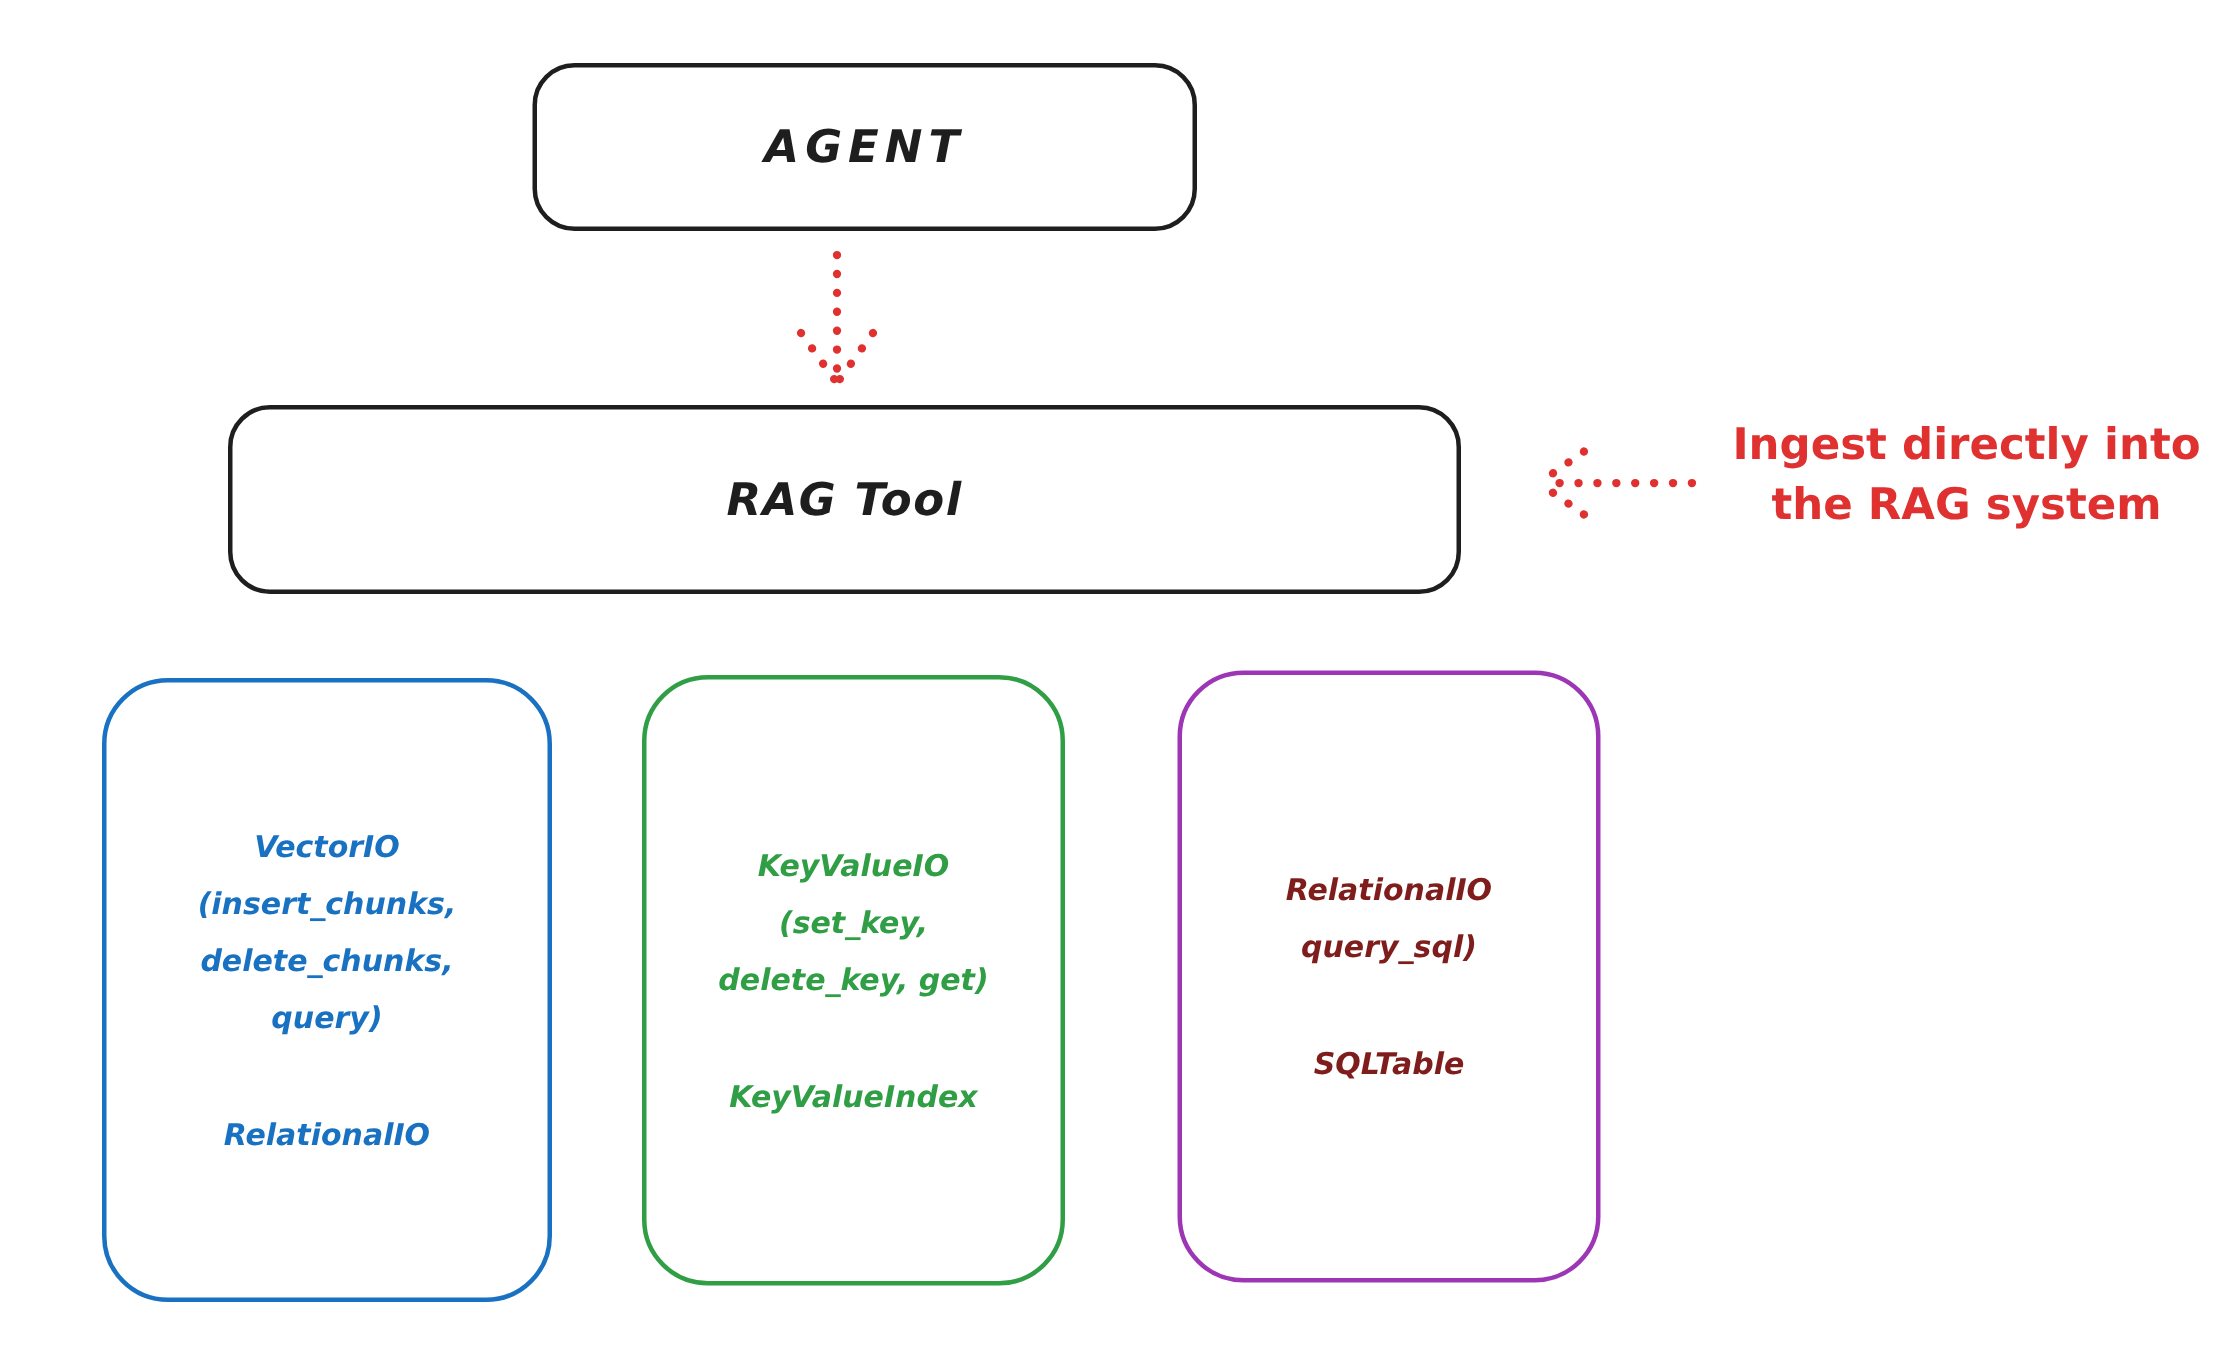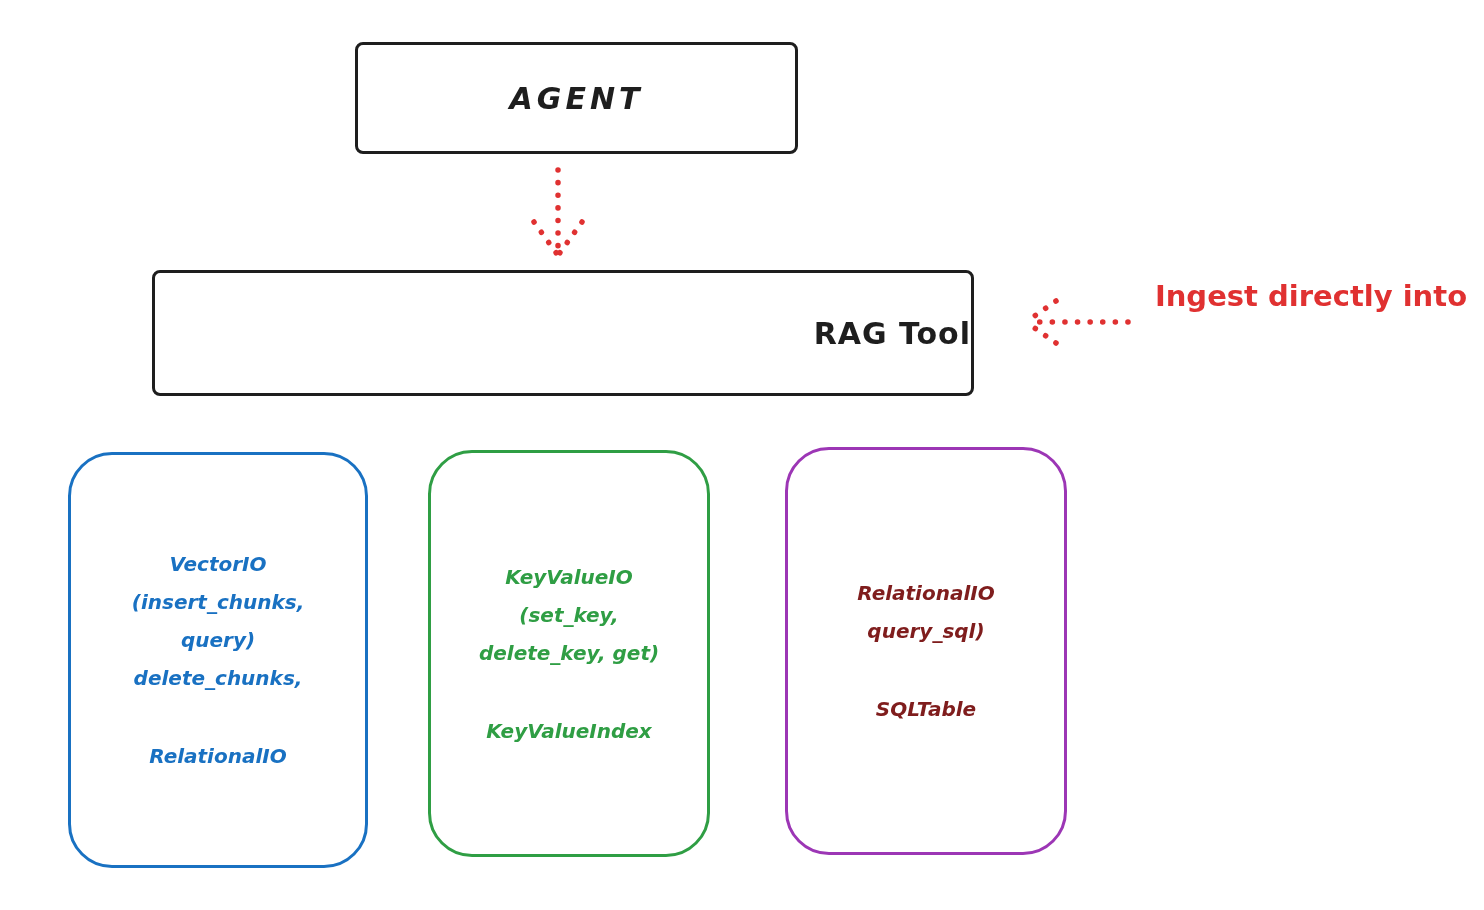--- a/index.html
+++ b/index.html
@@ -14,34 +14,34 @@
   }
   .node {
     position: absolute;
     display: flex;
     align-items: center;
     justify-content: center;
     background: #ffffff;
   }
   .node-black {
     border: 3.5px solid #1e1e1e;
-    border-radius: 8px;
+    border-radius: 28px;
     color: #1e1e1e;
     font-size: 30px;
     font-weight: 600;
   }
   .agent-node {
     left: 355px; top: 42px; width: 443px; height: 112px;
     letter-spacing: 4px;
     font-style: italic;
   }
   .rag-node {
     left: 152px; top: 270px; width: 822px; height: 126px;
     letter-spacing: 1px;
-    justify-content: flex-end;
+    font-style: italic;
   }
   .storage-node {
     border-radius: 44px;
     border-style: solid;
     border-width: 3.5px;
     flex-direction: column;
     text-align: center;
     font-size: 20px;
     font-weight: 600;
     line-height: 38px;
@@ -87,28 +87,29 @@
     </g>
     <g fill="none" stroke-linecap="round" stroke-width="5.5" stroke-dasharray="0.1 12.5" stroke="#e03131">
       <path d="M1128 322 L1030 322"></path>
       <path d="M1056 301 L1026 322"></path>
       <path d="M1056 343 L1026 322"></path>
     </g>
   </svg>
 
   <div class="annotation">
       <div>Ingest directly into</div>
+      <div>the RAG system</div>
     </div>
 
   <div class="node storage-node vector-node">
     <div>
         <div>VectorIO</div>
         <div>(insert_chunks,</div>
+        <div>delete_chunks,</div>
         <div>query)</div>
-        <div>delete_chunks,</div>
       </div>
     <div class="index-label">RelationalIO</div>
   </div>
 
   <div class="node storage-node keyvalue-node">
     <div>
         <div>KeyValueIO</div>
         <div>(set_key,</div>
         <div>delete_key, get)</div>
       </div>

